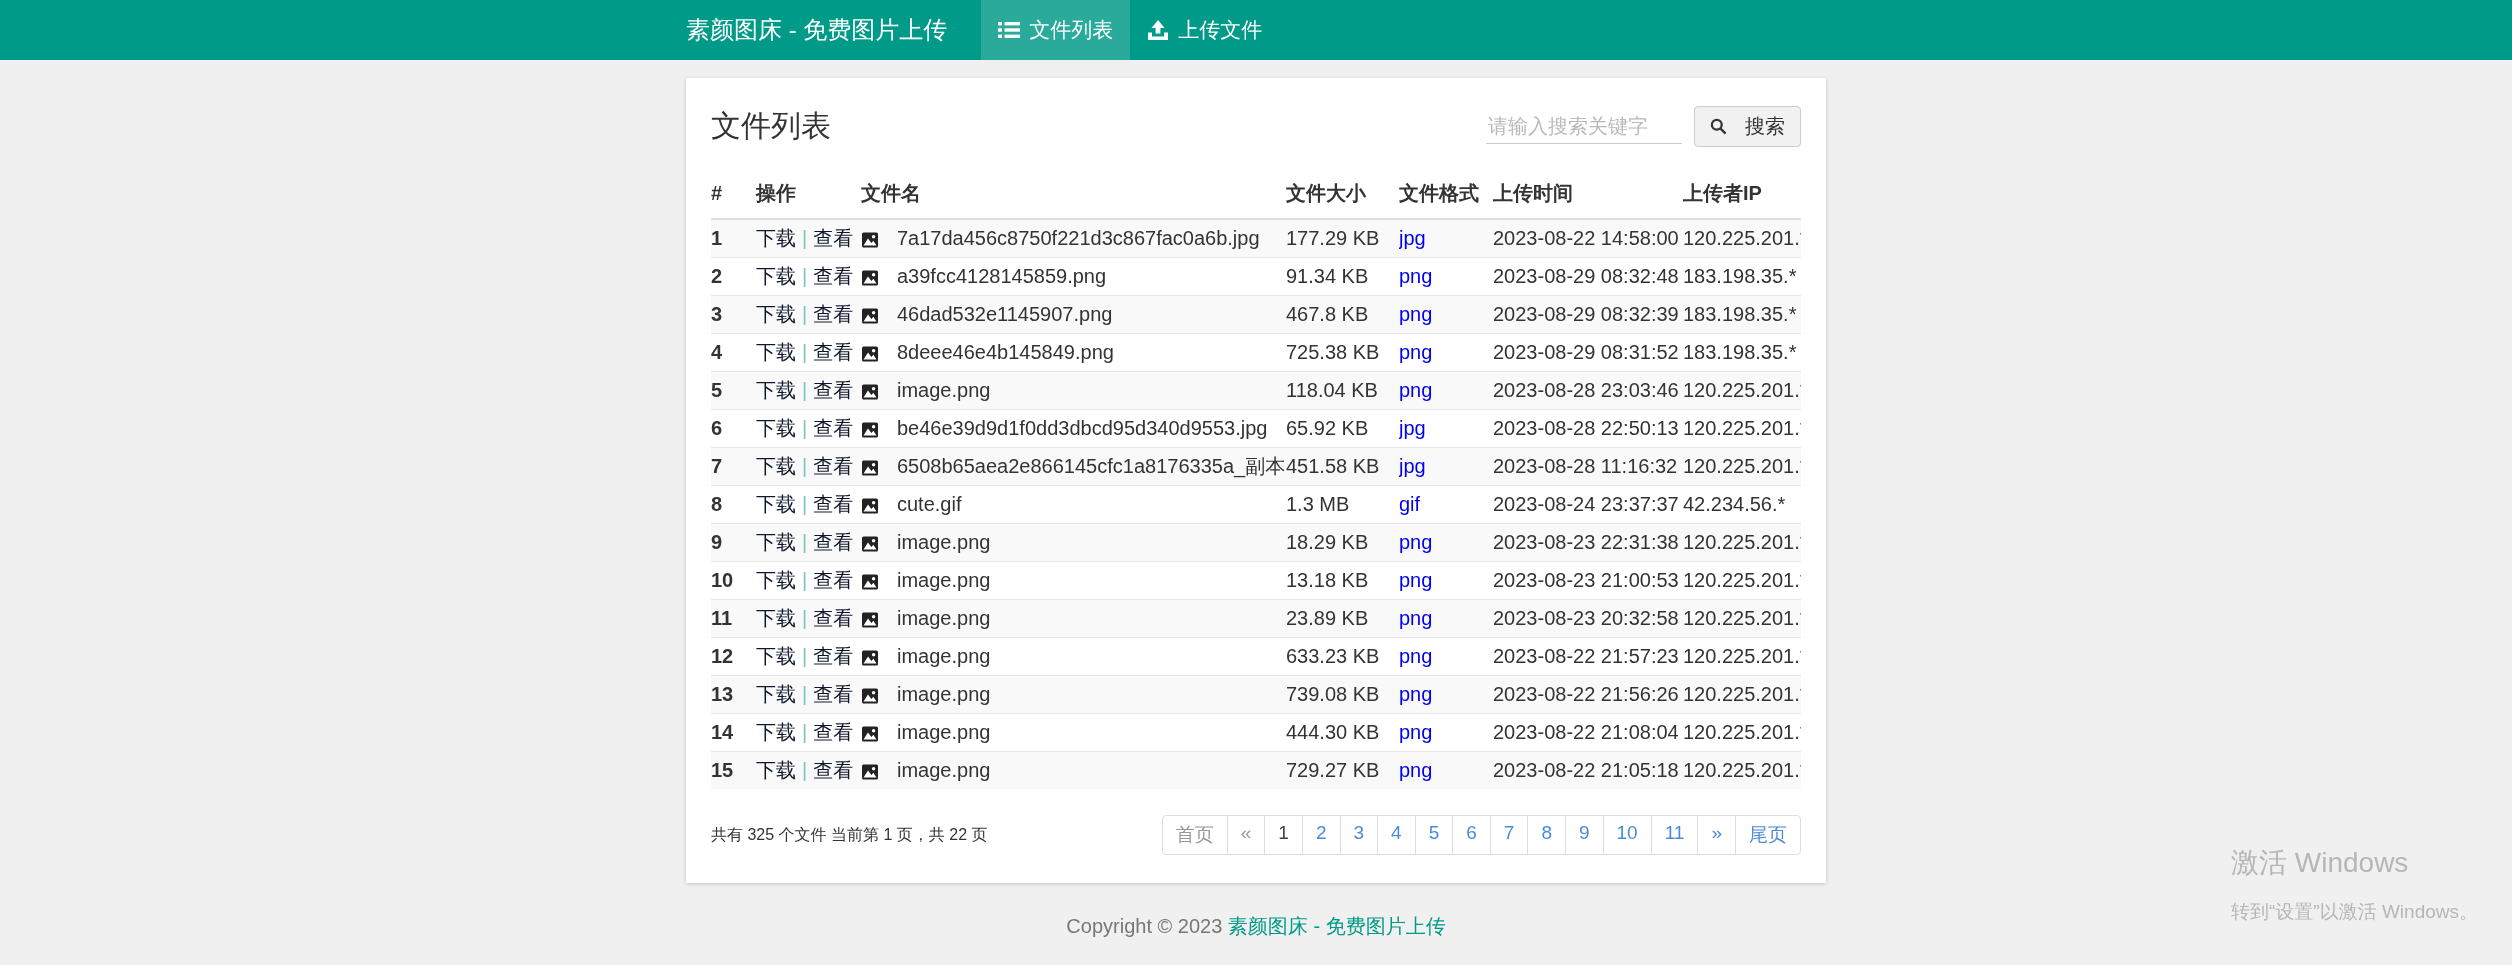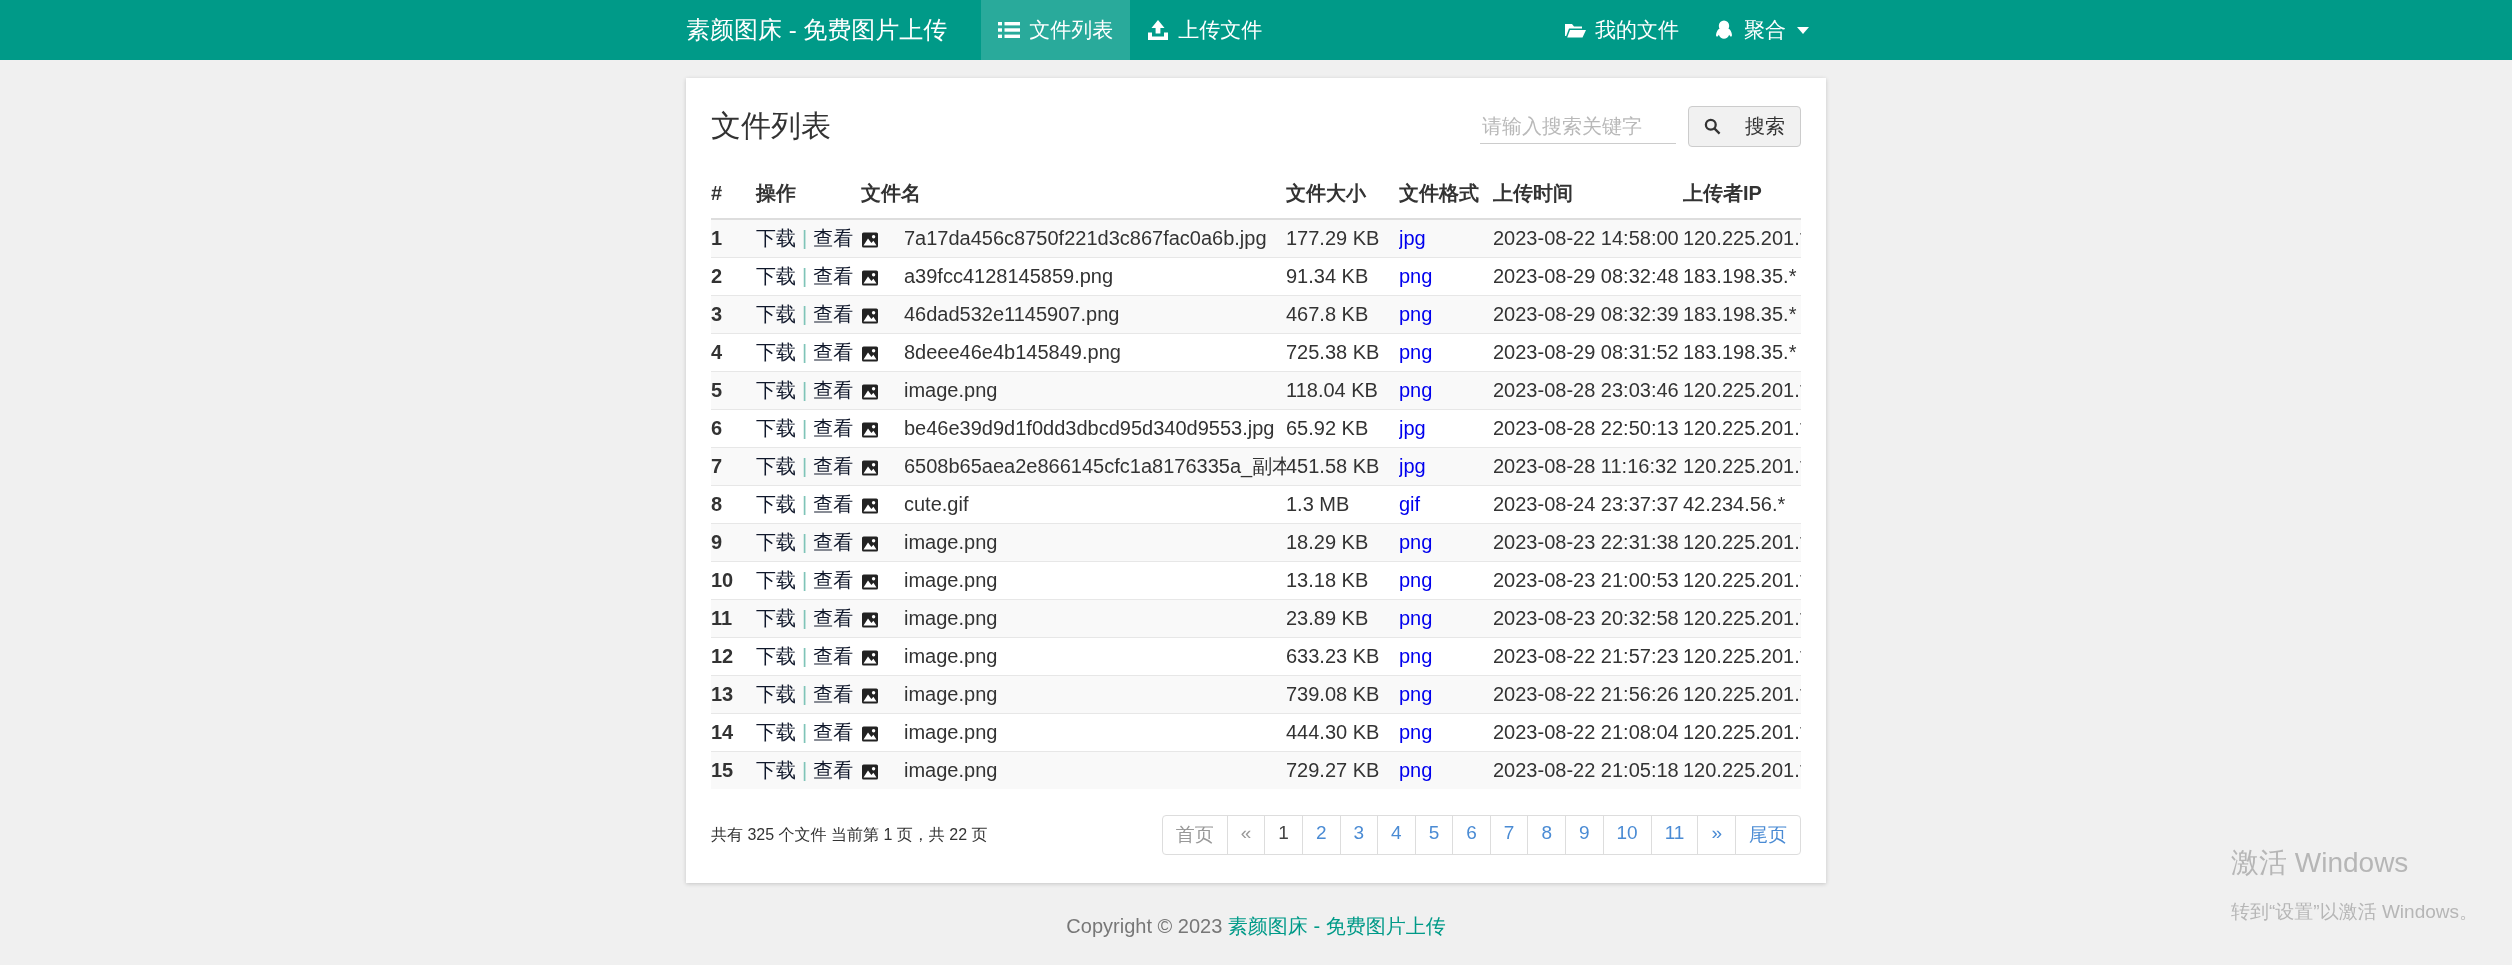--- a/index.html
+++ b/index.html
@@ -46,21 +46,21 @@
   .page-title { font-size: 30px; font-weight: 400; color: #333; }
   .search-area { display: flex; align-items: center; }
   .search-input {
     width: 196px; font-size: 20px; padding: 5px 2px;
     border: none; border-bottom: 1px solid #ccc; outline: none;
     background: transparent; color: #333;
     font-family: "Liberation Sans", "DejaVu Sans", sans-serif;
   }
   .search-input::placeholder { color: #b9b9b9; }
   .search-btn {
-    margin-left: 12px; display: flex; align-items: center; gap: 24px;
+    margin-left: 12px; display: flex; align-items: center; gap: 18px;
     font-size: 20px; color: #333; background: #f1f1f1;
     border: 1px solid #ccc; border-radius: 4px; padding: 6px 15px;
     cursor: pointer; font-family: inherit;
   }
 
   
   table.file-table {
     width: 100%; border-collapse: collapse; margin-top: 24px;
     font-size: 20px; table-layout: fixed;
   }
@@ -70,21 +70,21 @@
   }
   .file-table td {
     padding: 6px 8px 6px 0; border-top: 1px solid #e7e7e7;
     white-space: nowrap; overflow: hidden; line-height: 25px;
   }
   .file-table tbody tr:nth-child(odd) { background: #f9f9f9; }
   .col-index { font-weight: bold; }
   .action-link { color: #0f172a; }
   .action-sep { color: #7fc4b8; padding: 0 6px; }
   .format-link { color: #0000ee; }
-  .file-cell { display: flex; align-items: center; gap: 25px; }
+  .file-cell { display: flex; align-items: center; gap: 18px; }
   .file-icon { width: 18px; height: 18px; flex: 0 0 auto; }
 
   
   .table-footer {
     margin-top: 26px; display: flex; justify-content: space-between; align-items: center;
   }
   .summary { font-size: 16px; color: #333; }
   .pagination { display: flex; }
   .page-item {
     font-size: 19px; color: #4a8bd4; background: #fff;
@@ -133,45 +133,20 @@
       <a class="nav-item">
         <span class="nav-icon">
           <svg viewBox="0 0 22 22" width="22" height="22">
               <g fill="#fff">
             <path d="M11 1 L17.5 9 L13.4 9 L13.4 14.5 L8.6 14.5 L8.6 9 L4.5 9 Z"></path>
             <path d="M1 13.5 L5 13.5 L5 17.5 L17 17.5 L17 13.5 L21 13.5 L21 21 L1 21 Z"></path>
           </g>
             </svg>
         </span>
         <span>上传文件</span>
-      </a>
-    </div>
-    <div class="nav-right">
-      <a class="nav-item">
-        <span class="nav-icon">
-          <svg viewBox="0 0 22 22" width="22" height="22">
-              <g fill="#fff">
-            <path d="M1 5 L8 5 L10 7.5 L18 7.5 L18 9.5 L5 9.5 L2.2 17 L1 17 Z"></path>
-            <path d="M6 11 L22 11 L18.5 18.5 L3.2 18.5 Z"></path>
-          </g>
-            </svg>
-        </span>
-        <span>我的文件</span>
-      </a>
-      <a class="nav-item">
-        <span class="nav-icon">
-          <svg viewBox="0 0 22 22" width="22" height="22">
-              <g fill="#fff">
-            <ellipse cx="11" cy="7" rx="5.2" ry="5.6"></ellipse>
-            <path d="M4.2 12 C3 14.5 2.6 17 3.6 17.6 C4.4 18 5.2 17 5.8 15.8 C6.8 18.2 8.7 19.8 11 19.8 C13.3 19.8 15.2 18.2 16.2 15.8 C16.8 17 17.6 18 18.4 17.6 C19.4 17 19 14.5 17.8 12 C16.6 9.4 14 9.6 11 9.6 C8 9.6 5.4 9.4 4.2 12 Z"></path>
-          </g>
-            </svg>
-        </span>
-        <span>聚合</span>
-        <span class="caret"></span>
       </a>
     </div>
   </div>
 </div>
 
 <div class="card">
   <div class="card-header">
     <h1 class="page-title">文件列表</h1>
     <div class="search-area">
       <input class="search-input" type="text" placeholder="请输入搜索关键字" style="">

